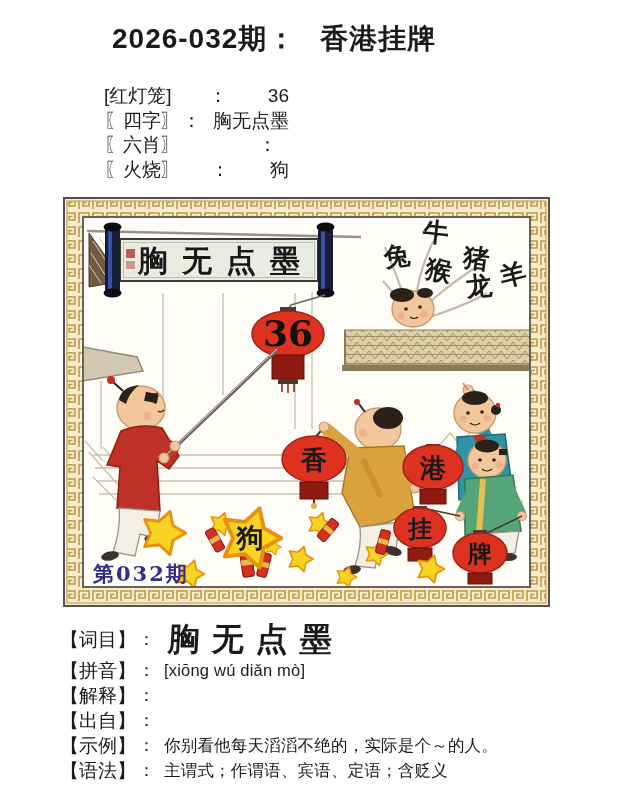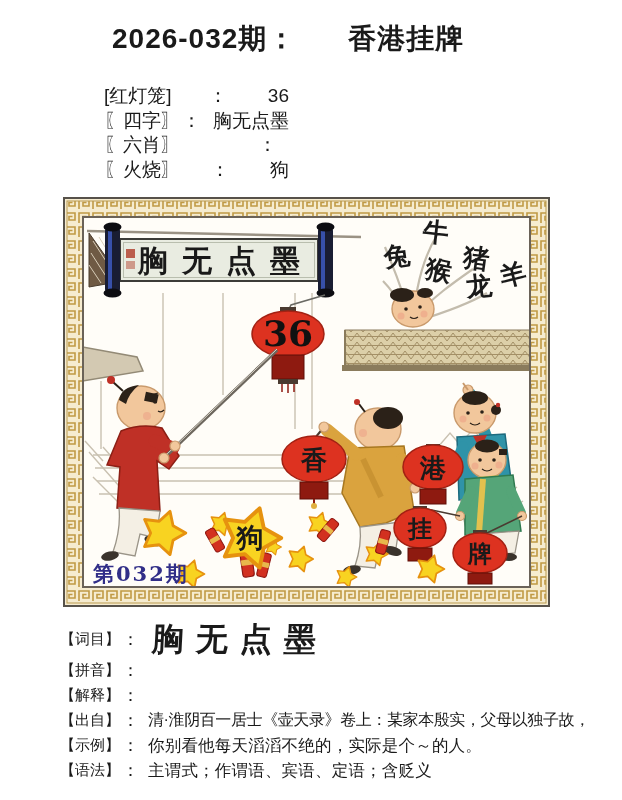--- a/index.html
+++ b/index.html
@@ -4,33 +4,33 @@
 <style>
   html,body{margin:0;padding:0;}
   body{
     width:622px;height:800px;position:relative;background:#ffffff;
     font-family:"Liberation Sans","DejaVu Sans",sans-serif;color:#1a1a1a;
     overflow:hidden;
   }
   .title{
     position:absolute;left:112px;top:20px;
     font-size:28px;font-weight:bold;letter-spacing:1px;
-    display:flex;gap:52px;white-space:nowrap;
+    display:flex;gap:24px;white-space:nowrap;
   }
   .info{position:absolute;left:104px;top:84px;font-size:19px;line-height:24.5px;}
   .info-line{display:flex;align-items:baseline;white-space:nowrap;justify-content:space-between;}
   .info-lbl{display:inline-block;min-width:74px;}
   .info-colon{margin:0 12px 0 2px;}
   .art{position:absolute;left:63px;top:197px;width:487px;height:410px;}
   .art svg{display:block;}
   .cjk-brush{font-family:"DejaVu Serif","Liberation Serif",serif;font-weight:bold;}
   .gloss{position:absolute;left:60px;top:621px;}
   .g-row{display:flex;align-items:center;height:25px;white-space:nowrap;}
   .g-row.first{height:37px;align-items:center;}
-  .g-lbl{font-size:15px;font-family:Liberation Serif, serif;}
+  .g-lbl{font-size:19px;font-family:Liberation Serif, serif;}
   .g-colon{margin:0 9px 0 2px;font-size:17px;}
   .g-val{font-size:16.5px;letter-spacing:0.2px;}
   .g-big{
     font-size:32px;font-weight:bold;letter-spacing:12px;margin-left:4px;
     font-family:"DejaVu Serif","Liberation Serif",serif;
     transform:skewX(-3deg);
   }
   .g-tight{font-size:16px;letter-spacing:-0.4px;}
 </style>
 </head>
@@ -322,29 +322,29 @@
 
 <div class="gloss">
   <div class="g-row first">
     <span class="g-lbl">【词目】</span>
       <span class="g-colon">：</span>
       <span class="g-big">胸无点墨</span>
   </div>
   <div class="g-row">
     <span class="g-lbl">【拼音】</span>
       <span class="g-colon">：</span>
+      <span class="g-val">[xiōng wú diǎn mò]</span>
   </div>
   <div class="g-row">
     <span class="g-lbl">【解释】</span>
       <span class="g-colon">：</span>
   </div>
   <div class="g-row">
     <span class="g-lbl">【出自】</span>
       <span class="g-colon">：</span>
-      <span class="g-val g-tight">清·淮阴百一居士《壶天录》卷上：某家本殷实，父母以独子故，</span>
   </div>
   <div class="g-row">
     <span class="g-lbl">【示例】</span>
       <span class="g-colon">：</span>
       <span class="g-val">你别看他每天滔滔不绝的，实际是个～的人。</span>
   </div>
   <div class="g-row">
     <span class="g-lbl">【语法】</span>
       <span class="g-colon">：</span>
       <span class="g-val">主谓式；作谓语、宾语、定语；含贬义</span>

